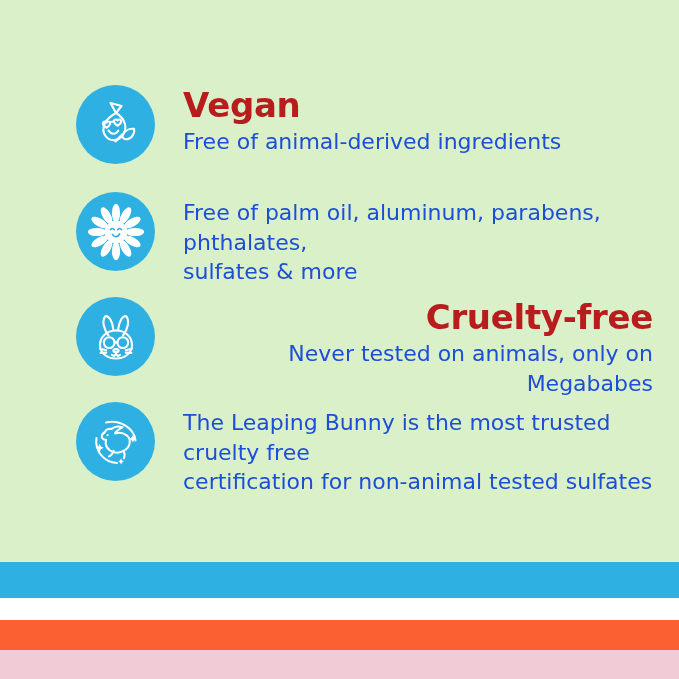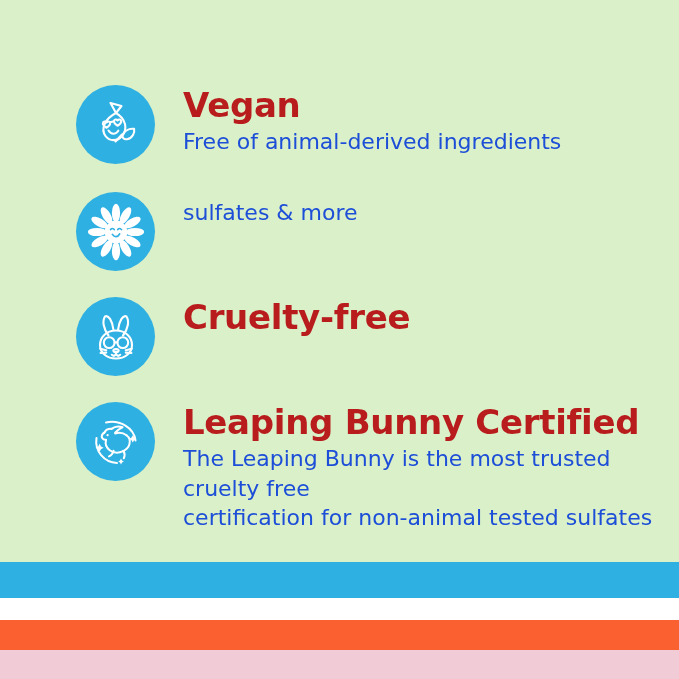--- a/index.html
+++ b/index.html
@@ -154,20 +154,21 @@
           </g>
           <g fill="none" stroke="#2fb0e2" stroke-width="1.7" stroke-linecap="round">
             <path d="M23.6 26.6 c1.1-1.5 2.7-1.5 3.7 0"></path>
             <path d="M30.8 26.6 c1.1-1.5 2.7-1.5 3.7 0"></path>
             <path d="M25.4 31.4 c2.1 3.2 5.3 3.0 7.2 -0.4"></path>
           </g>
         </svg>
       </div>
       <div class="feature-text">
         <div class="feature-desc">
+          <span>Free of palm oil, aluminum, parabens, phthalates,</span>
           <span class="l2">sulfates &amp; more</span>
         </div>
       </div>
     </div>
 
     <div class="feature-row r2">
       <div class="icon-badge">
         <svg width="56" height="56" viewBox="0 0 56 56" aria-hidden="true">
           <g fill="none" stroke="#ffffff" stroke-width="2.1" stroke-linecap="round" stroke-linejoin="round">
 
@@ -190,20 +191,23 @@
             <path d="M18.2 41.2 L12.2 39.8"></path>
             <path d="M18.2 43.6 L12.6 44.0"></path>
 
             <path d="M37.8 41.2 L43.8 39.8"></path>
             <path d="M37.8 43.6 L43.4 44.0"></path>
           </g>
         </svg>
       </div>
       <div class="feature-text">
         <div class="feature-title">Cruelty-free</div>
+        <div class="feature-desc">
+          <span>Never tested on animals, only on Megababes</span>
+        </div>
       </div>
     </div>
 
     <div class="feature-row r3">
       <div class="icon-badge">
         <svg width="58" height="58" viewBox="0 0 58 58" aria-hidden="true">
           <g fill="none" stroke="#ffffff" stroke-width="2.0" stroke-linecap="round" stroke-linejoin="round">
 
             <path d="M19 9.5 C33 6.5 47 15 48.5 27.5"></path>
 
@@ -225,21 +229,20 @@
 
             <path d="M12.6 30.8 l1.4 2.6 l2.6 1.4 l-2.6 1.4 l-1.4 2.6 l-1.4 -2.6 l-2.6 -1.4 l2.6 -1.4 Z" fill="#ffffff" stroke="none"></path>
 
             <path d="M45.8 22.2 l1.3 2.4 l2.4 1.3 l-2.4 1.3 l-1.3 2.4 l-1.3 -2.4 l-2.4 -1.3 l2.4 -1.3 Z" fill="#ffffff" stroke="none"></path>
 
             <path d="M34.0 45.6 l1.0 1.9 l1.9 1.0 l-1.9 1.0 l-1.0 1.9 l-1.0 -1.9 l-1.9 -1.0 l1.9 -1.0 Z" fill="#ffffff" stroke="none"></path>
           </g>
         </svg>
       </div>
       <div class="feature-text">
-        <div class="feature-title">Leaping Bunny Certified</div>
         <div class="feature-desc">
           <span>The Leaping Bunny is the most trusted cruelty free</span>
           <span class="l2">certification for non-animal tested sulfates</span>
         </div>
       </div>
     </div>
 
   </div>
 
   <div class="bands">

